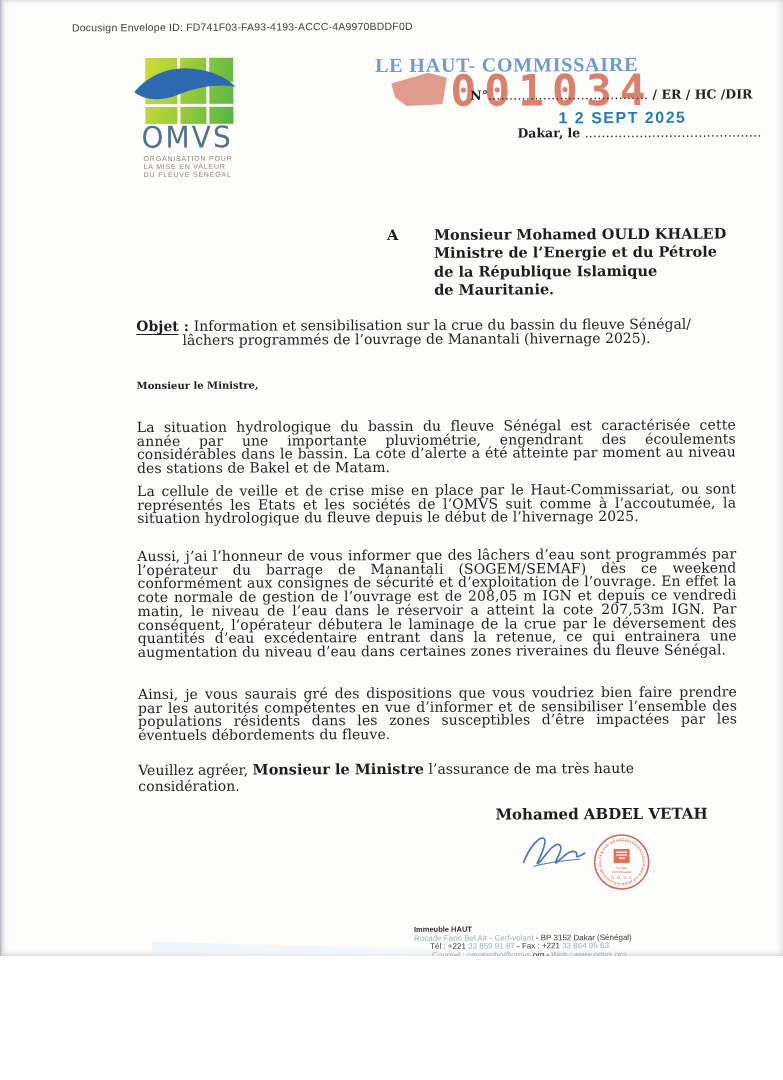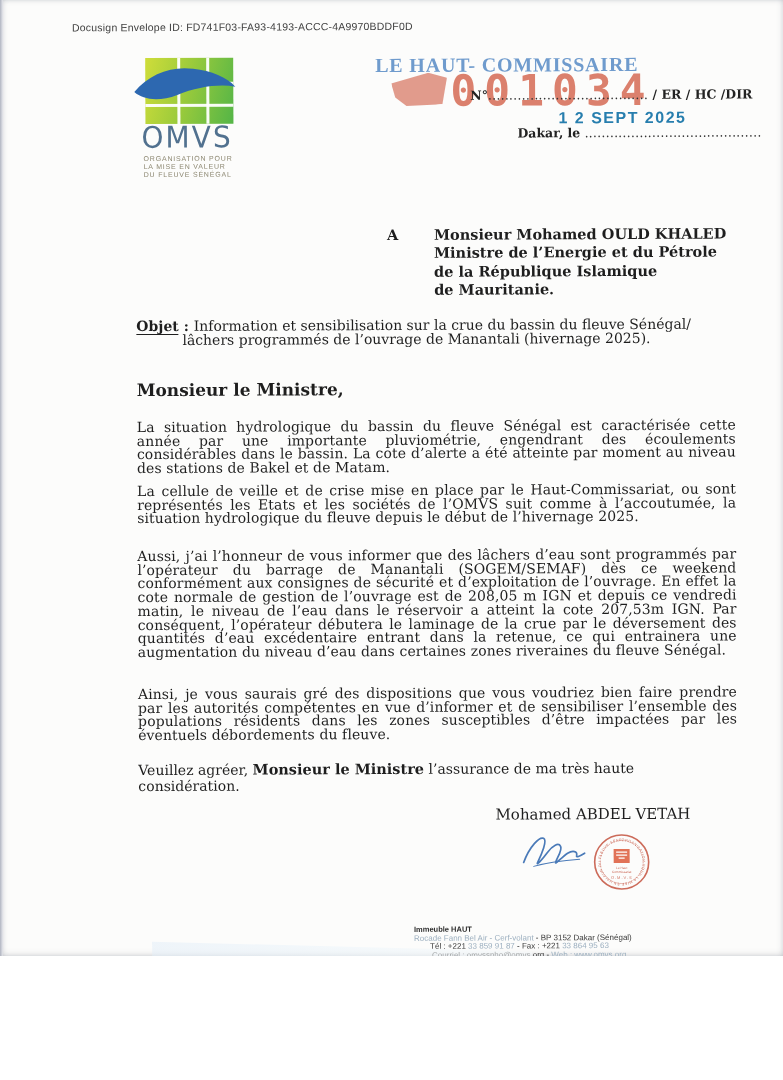--- a/index.html
+++ b/index.html
@@ -34,27 +34,27 @@
   .logo-acronym{left:143px;top:120px;font-family:"DejaVu Sans",sans-serif;font-size:28px;letter-spacing:2px;color:#51718f;transform:scaleY(1.06);}
   .logo-caption{left:145px;top:154px;font-family:"Liberation Sans",sans-serif;font-size:7px;line-height:7.8px;letter-spacing:.8px;color:#8d8872;}
 
   .to-label{left:388px;top:226px;font-weight:700;font-size:14.5px;}
   .recipient{left:435px;top:226px;font-weight:700;font-size:14.5px;line-height:18.3px;white-space:nowrap;}
 
   .subject{left:137px;top:319px;font-size:14px;line-height:13.8px;width:600px;}
   .subject .lbl{font-weight:700;border-bottom:1.6px solid #1e1e1e;}
   .subject .l2{margin-left:46px;}
 
-  .salutation{left:137px;top:379px;font-weight:700;font-size:17px;}
+  .salutation{left:137px;top:379px;font-weight:700;font-size:10px;}
   .para{left:137px;width:599px;font-size:14px;line-height:13.7px;text-align:justify;letter-spacing:.1px;color:#1f1f1f;}
   .p1{top:420px;} .p2{top:484px;} .p3{top:549px;} .p4{top:687px;}
   .closing{left:137px;top:760px;font-size:14px;width:599px;}
   .closing b{font-size:14.5px;}
 
-  .sig-name{left:494px;top:806px;font-weight:400;font-size:15px;white-space:nowrap;}
+  .sig-name{left:494px;top:806px;font-weight:700;font-size:15px;white-space:nowrap;}
   .sig-scribble{left:518px;top:833px;width:68px;height:42px;}
   .round-stamp{left:591px;top:828px;width:58px;height:70px;}
 
   .footer{left:412px;top:926px;font-family:"Liberation Sans",sans-serif;font-size:8px;line-height:8.6px;color:#3a3a3a;white-space:nowrap;}
   .footer .b1{font-weight:700;font-size:7.5px;color:#2e2e2e;}
   .footer .lite{color:#9db0c0;}
   .footer .l3{margin-left:16px;}
   .footer .l4{margin-left:18px;}
 
   .wisp{left:150px;top:938px;width:380px;height:26px;opacity:.55;

